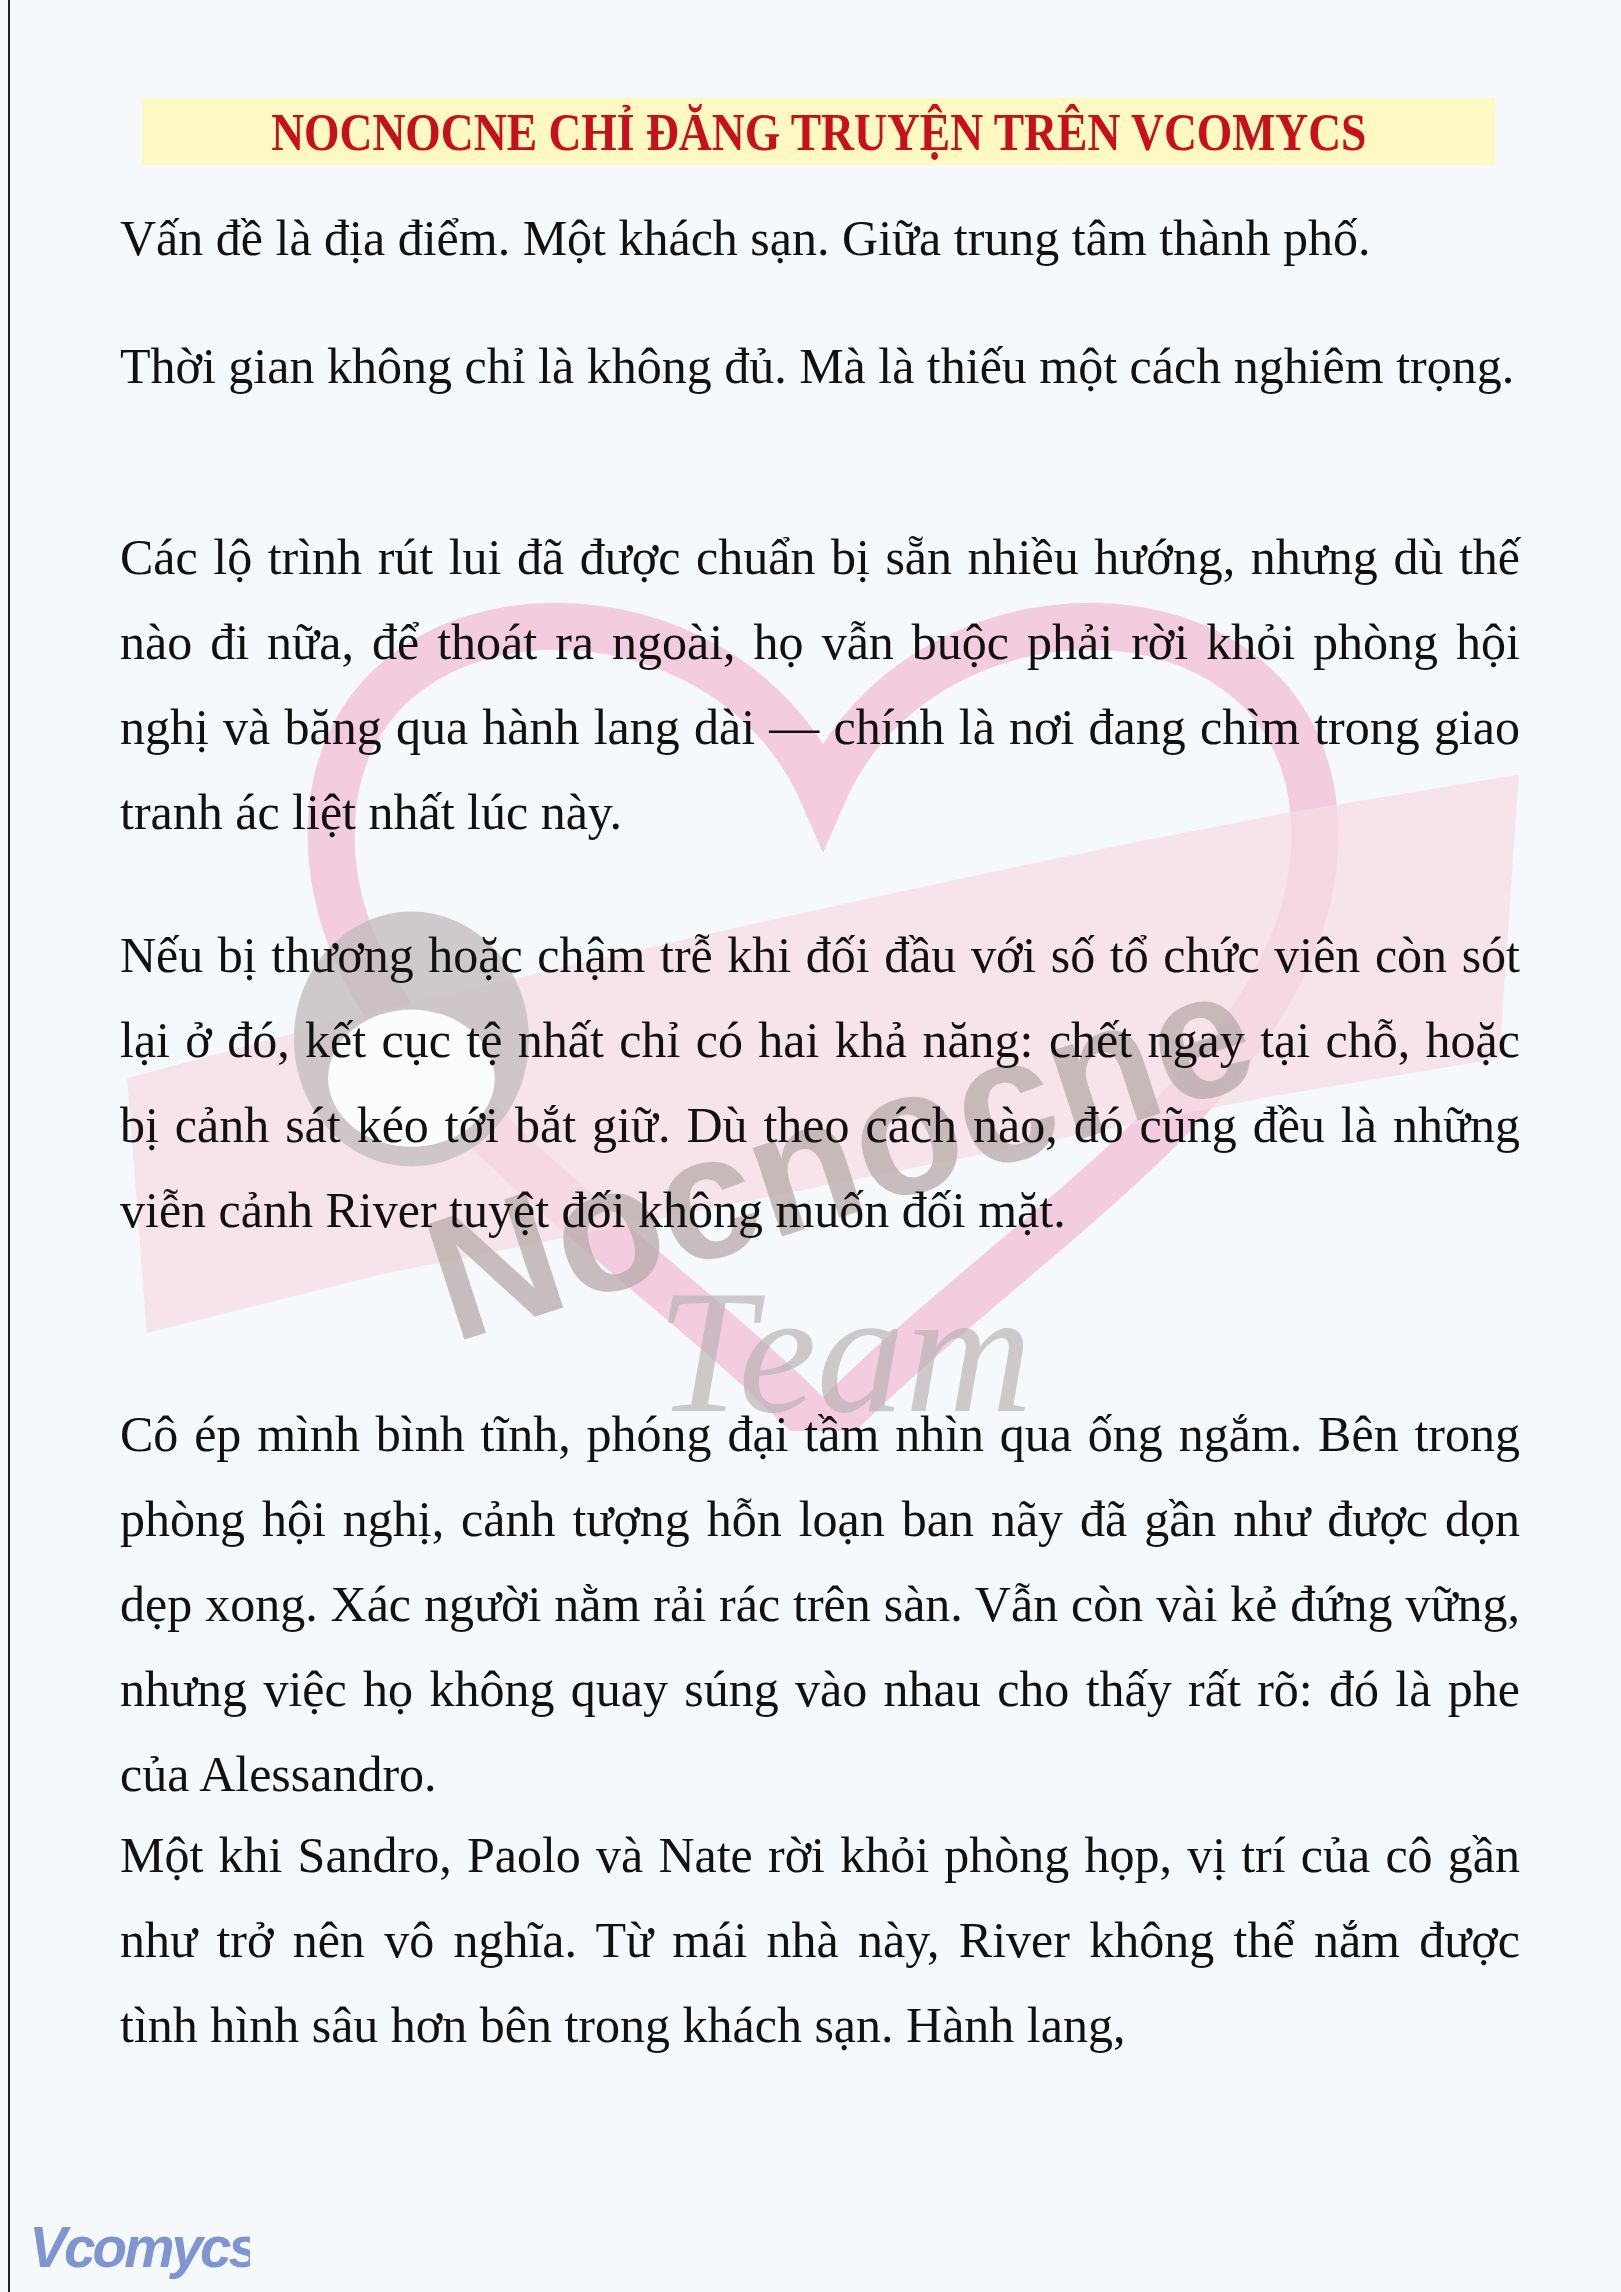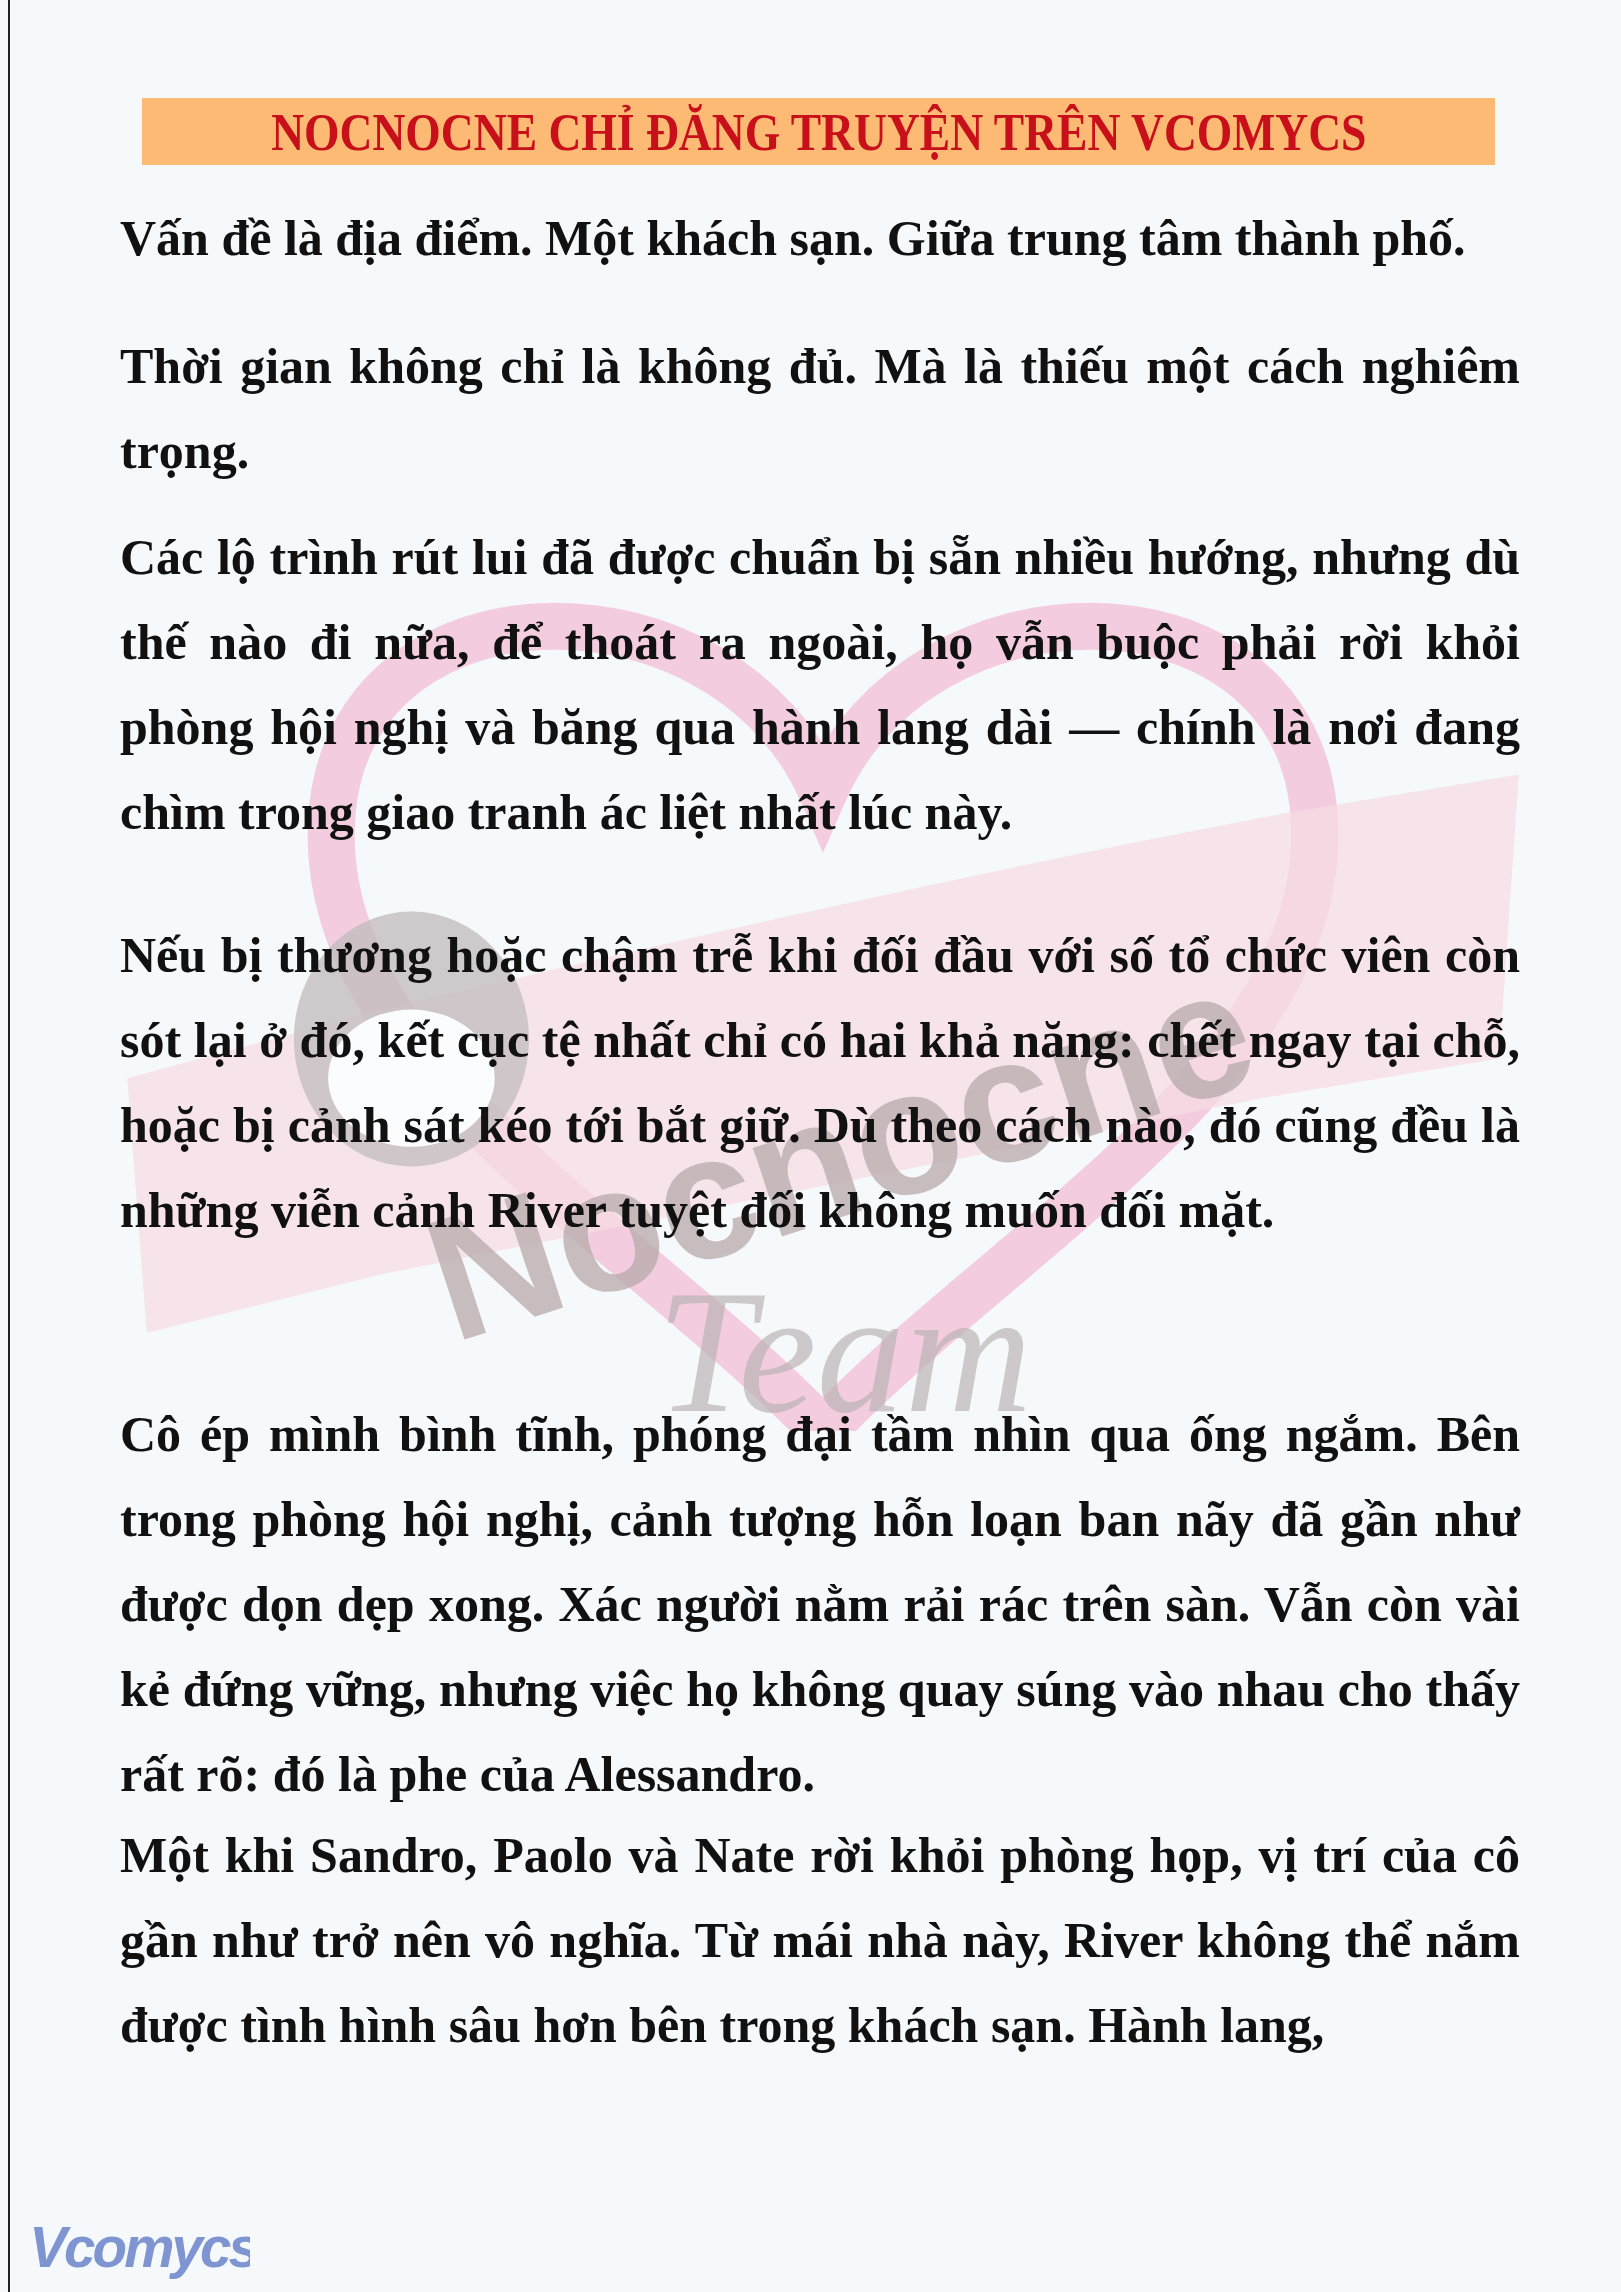--- a/index.html
+++ b/index.html
@@ -5,29 +5,29 @@
   html, body { margin:0; padding:0; }
   body {
     width:1621px; height:2293px; position:relative; overflow:hidden;
     background:#f5f9fc;
     font-family:"Liberation Serif","DejaVu Serif",serif;
   }
   .left-border { position:absolute; left:7.8px; top:0; width:2px; height:2293px; background:#222; }
   .watermark { position:absolute; left:88px; top:549px; width:1470px; height:882px; opacity:0.55; pointer-events:none; }
   .title-band {
     position:absolute; left:142px; top:98px; width:1353px; height:67px;
-    background:#fdba74; display:flex; align-items:center; justify-content:center;
+    background:#fef9c3; display:flex; align-items:center; justify-content:center;
   }
   .title-text {
     color:#c8101a; font-weight:bold; font-size:53px; letter-spacing:0px;
     transform:scaleX(0.86); white-space:nowrap;
   }
   .para {
     position:absolute; left:120px; width:1400px;
-    font-size:50px; font-weight:bold; color:#111; line-height:85px;
+    font-size:50px; font-weight:normal; color:#111; line-height:85px;
     text-align:justify; text-align-last:left; margin:0;
   }
   .logo { position:absolute; left:24.5px; top:2210px; width:225px; height:78px; }
 </style>
 </head>
 <body>
 
 <div class="left-border"></div>
 
 <svg class="watermark" viewBox="0 0 1500 900">

